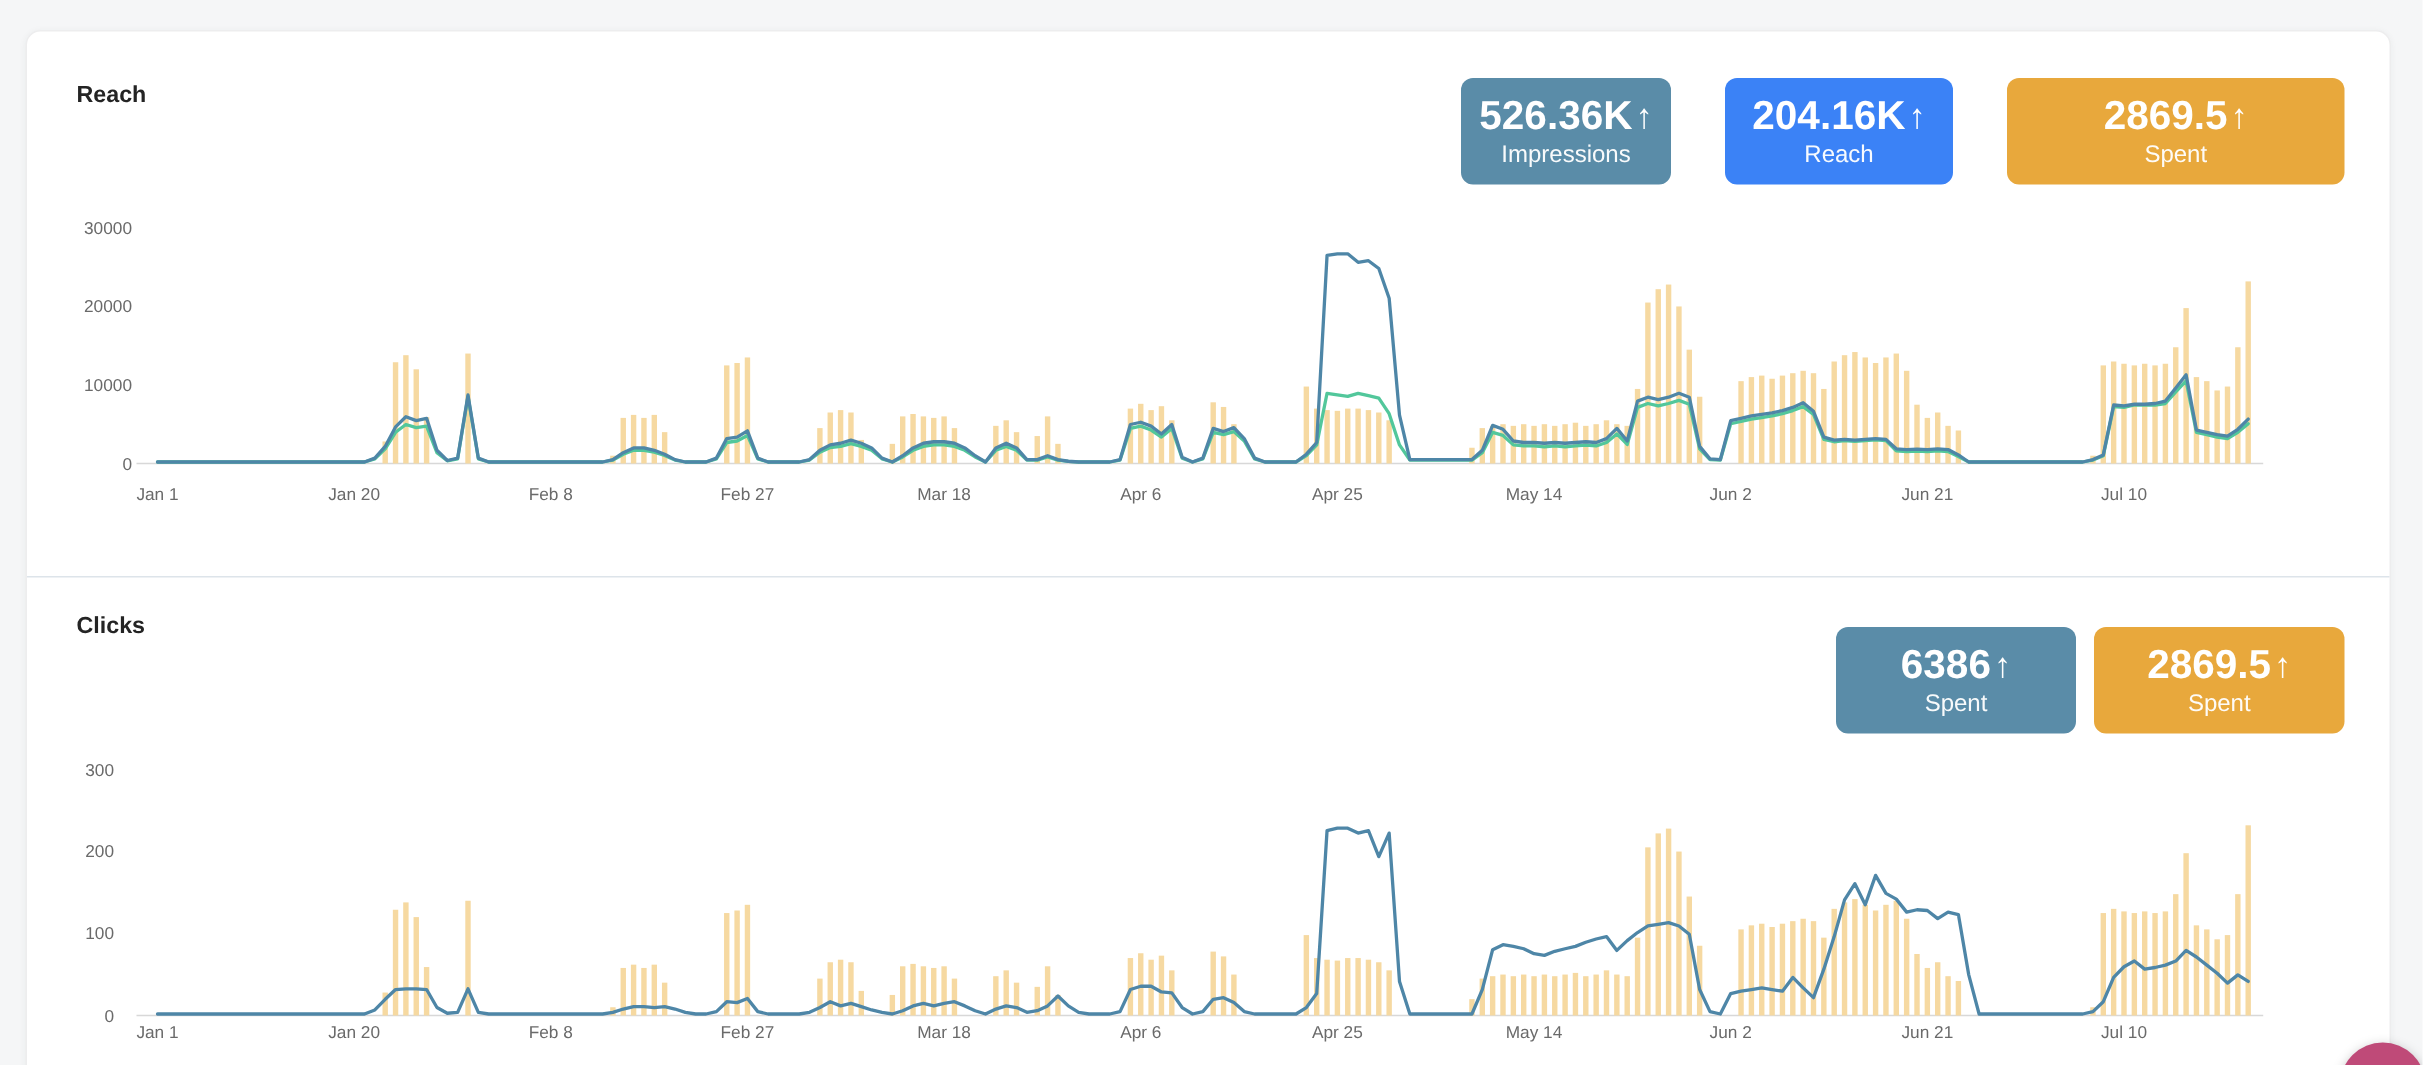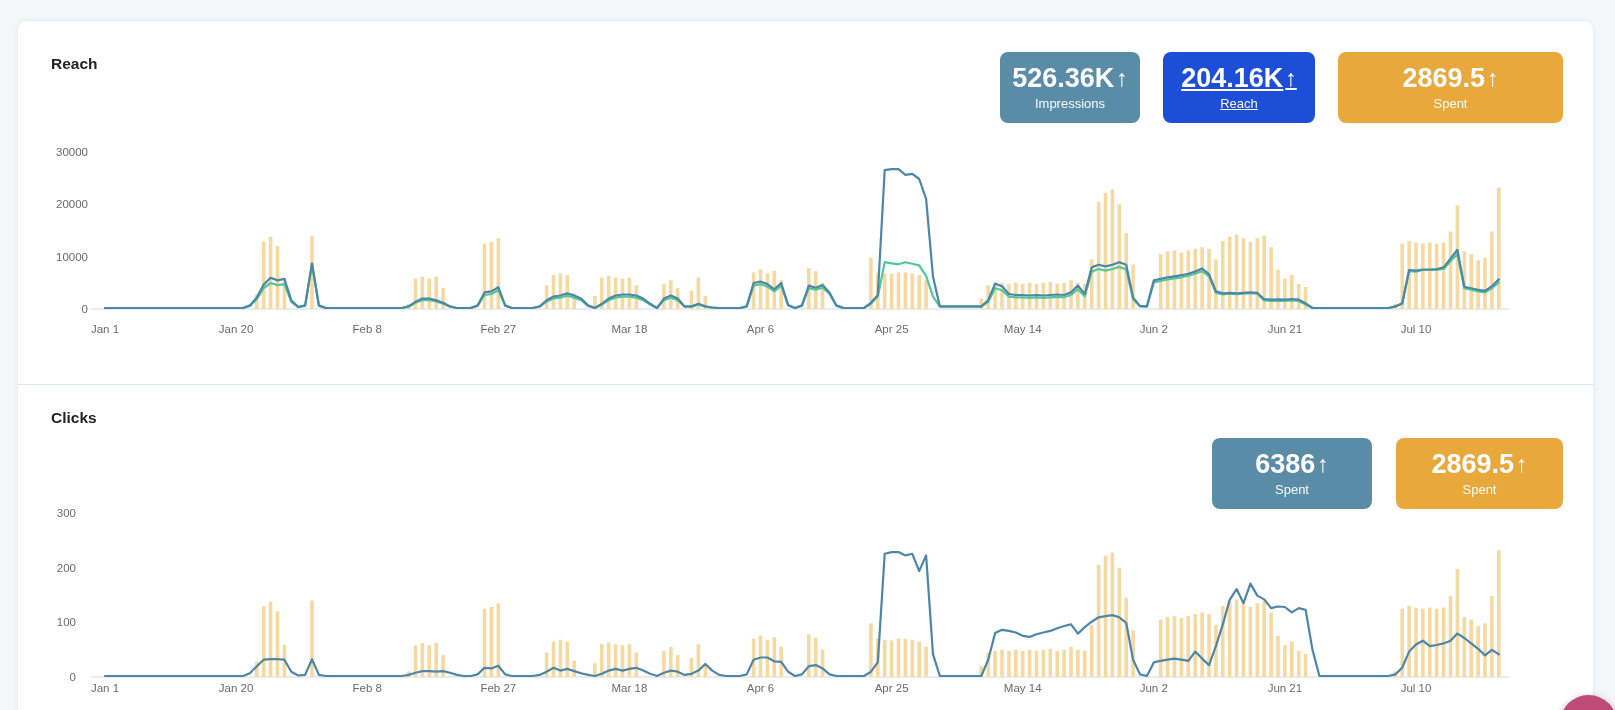--- a/index.html
+++ b/index.html
@@ -12,29 +12,29 @@
     position:absolute;left:17px;top:20px;width:1575px;height:790px;
     background:#ffffff;border:1px solid #ededee;border-radius:10px;
     box-shadow:0 1px 5px rgba(40,50,60,.05);
   }
   .section-title{
     position:absolute;left:33px;font-size:15.5px;font-weight:700;color:#242424;
   }
   #title-reach{top:34px}
   #title-results{top:388px}
   .badges{position:absolute;display:flex;align-items:flex-start}
-  #badges-reach{top:31px;right:30px;gap:23px}
-  #badges-results{top:417px;right:30px;gap:24px}
+  #badges-reach{top:31px;right:30px;gap:36px}
+  #badges-results{top:397px;right:30px;gap:12px}
   .badge{
     height:71px;border-radius:8px;color:#fff;box-sizing:border-box;
     display:flex;flex-direction:column;align-items:center;justify-content:center;
   }
   .badge .val{font-size:27px;font-weight:600;line-height:29px;display:flex;align-items:center}
   .badge .arr{font-size:23px;font-weight:400;margin-left:2px}
-  .badge .lbl{font-size:13px;margin-top:3px;opacity:.96}
+  .badge .lbl{font-size:16px;margin-top:3px;opacity:.96}
   .bw-140{width:140px}.bw-152{width:152px}.bw-225{width:225px}
   .bw-160{width:160px}.bw-167{width:167px}
   .divider{position:absolute;left:0;top:363px;width:100%;height:1px;background:#dde4ea}
   svg.chart{position:absolute;left:0;display:block}
   #chart-0{top:115px}
   #chart-1{top:470px}
   .fab{
     position:absolute;left:1560px;top:695px;width:57px;height:57px;border-radius:50%;
     box-shadow:0 2px 8px rgba(0,0,0,.25);border:none;
   }
@@ -47,21 +47,21 @@
   <div class="section-title" id="title-reach">Reach</div>
 
   <div class="badges" id="badges-reach">
     <div class="badge bw-140" style="background: rgb(90, 140, 168);">
       <div class="val">
         <span>526.36K</span>
         <span class="arr">↑</span>
       </div>
       <div class="lbl">Impressions</div>
     </div>
-    <div class="badge bw-152" style="background: #1d4ed8; text-decoration: underline;">
+    <div class="badge bw-152" style="background: #3b82f6;">
       <div class="val">
         <span>204.16K</span>
         <span class="arr">↑</span>
       </div>
       <div class="lbl">Reach</div>
     </div>
     <div class="badge bw-225" style="background: rgb(232, 168, 60);">
       <div class="val">
         <span>2869.5</span>
         <span class="arr">↑</span>

